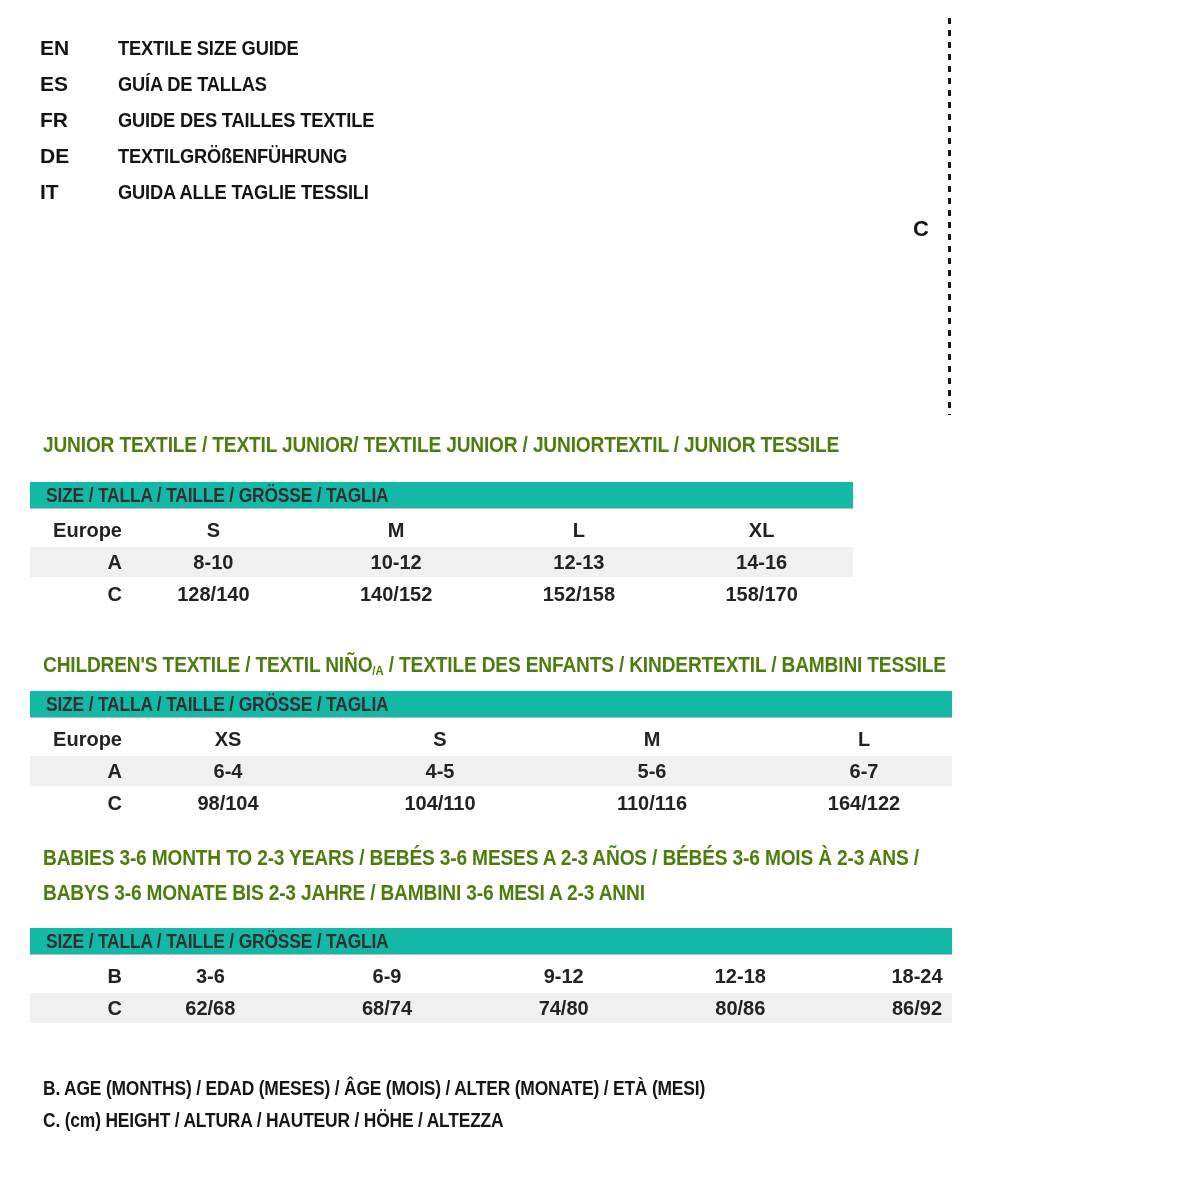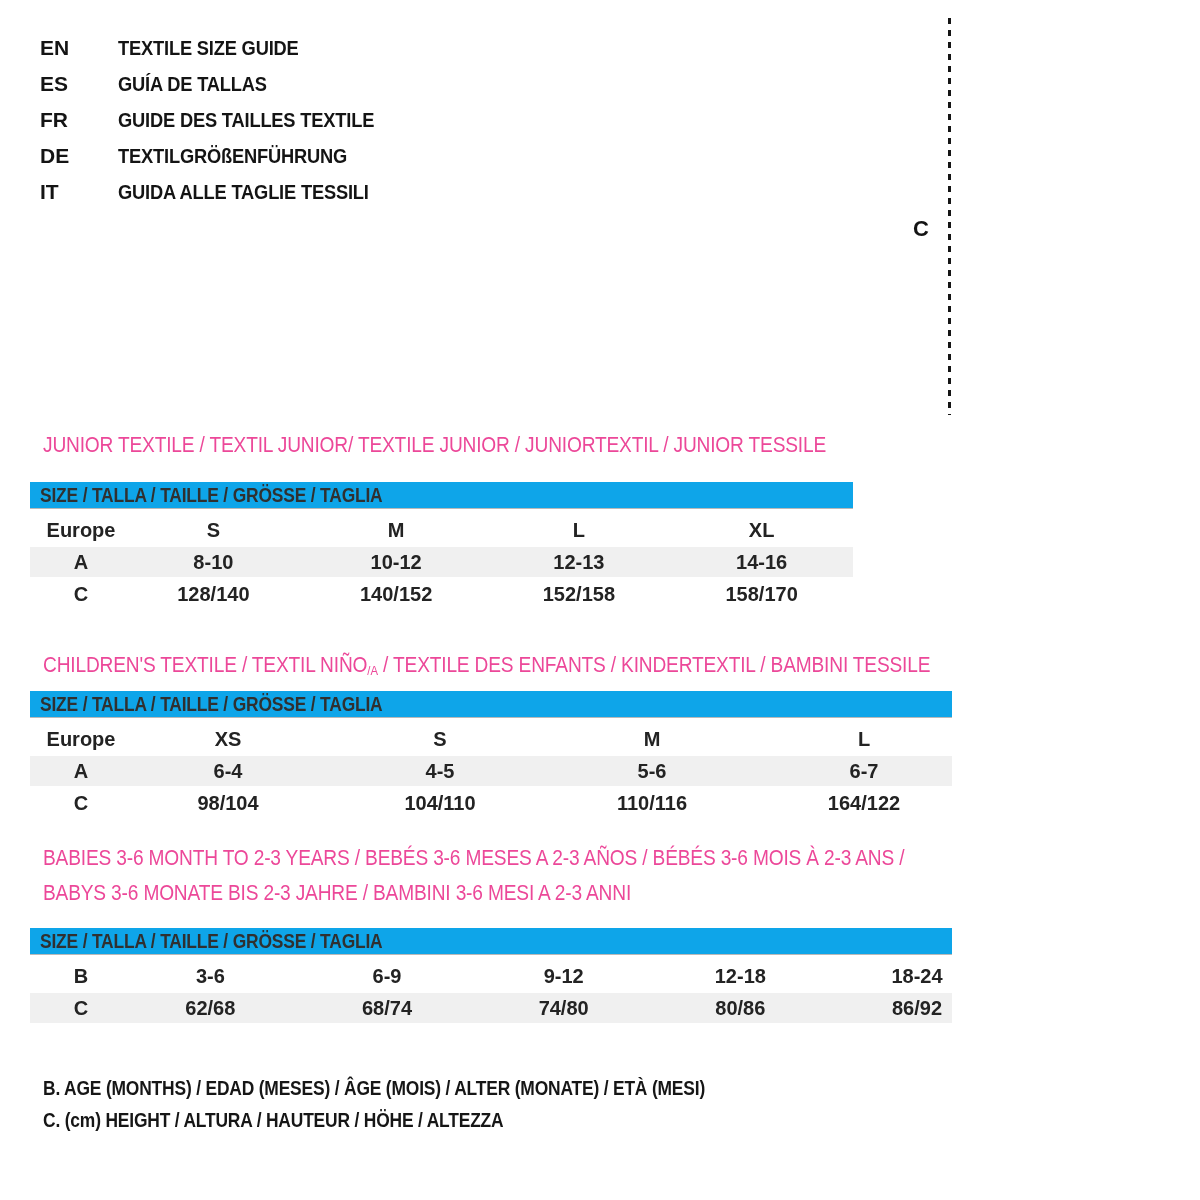--- a/index.html
+++ b/index.html
@@ -19,42 +19,42 @@
 
   
   .dashed-line{
     position:absolute;left:948px;top:18px;width:3px;height:397px;
     background-image:repeating-linear-gradient(to bottom,#151515 0 6px,transparent 6px 12px);
   }
   .c-label{position:absolute;left:913px;top:216px;font-size:22px;color:#141414;}
   .toddler{position:absolute;left:962px;top:14px;width:176px;height:404px;}
 
   
-  .sec-title{position:absolute;left:43px;margin:0;font-size:22px;font-weight:400;color:#ec4899;white-space:nowrap;}
+  .sec-title{position:absolute;left:43px;margin:0;font-size:22px;font-weight:700;color:#4d7c0f;white-space:nowrap;}
   #title-junior{top:432px;}
   #title-children{top:652px;}
   #title-babies1{top:845px;}
   #title-babies2{top:880px;}
   .sub-part{font-size:13px;position:relative;top:3px;letter-spacing:0;}
 
   
   .size-table{position:absolute;left:30px;}
   #table-junior{top:482px;width:823px;}
   #table-children{top:691px;width:1152px;}
   #table-babies{top:928px;width:1152px;}
   .thead{
-    height:27px;background:#0ea5e9;display:flex;align-items:center;
-    padding-left:10px;font-size:20px;color:#303030;margin-bottom:6px;
+    height:27px;background:#14b8a6;display:flex;align-items:center;
+    padding-left:16px;font-size:20px;color:#303030;margin-bottom:6px;
     border-bottom:1px solid #b9b9b9;box-sizing:border-box;
   }
   .trow{display:grid;align-items:center;height:30px;margin-bottom:2px;font-size:20px;color:#232323;}
   .cols4{grid-template-columns:92px repeat(4,1fr);}
   .cols5{grid-template-columns:92px repeat(5,1fr);}
   .cols6{grid-template-columns:92px repeat(6,1fr);}
-  .lblcell{padding-left:10px;text-align:center;}
+  .lblcell{padding-left:10px;text-align:right;}
   .datacell{text-align:center;}
   .stripe{background:#f0f0f0;}
 
   
   .notes{position:absolute;left:43px;top:1072px;font-size:20px;color:#161616;}
   .note-line{height:32px;line-height:32px;}
 </style>
 </head>
 <body>
 

